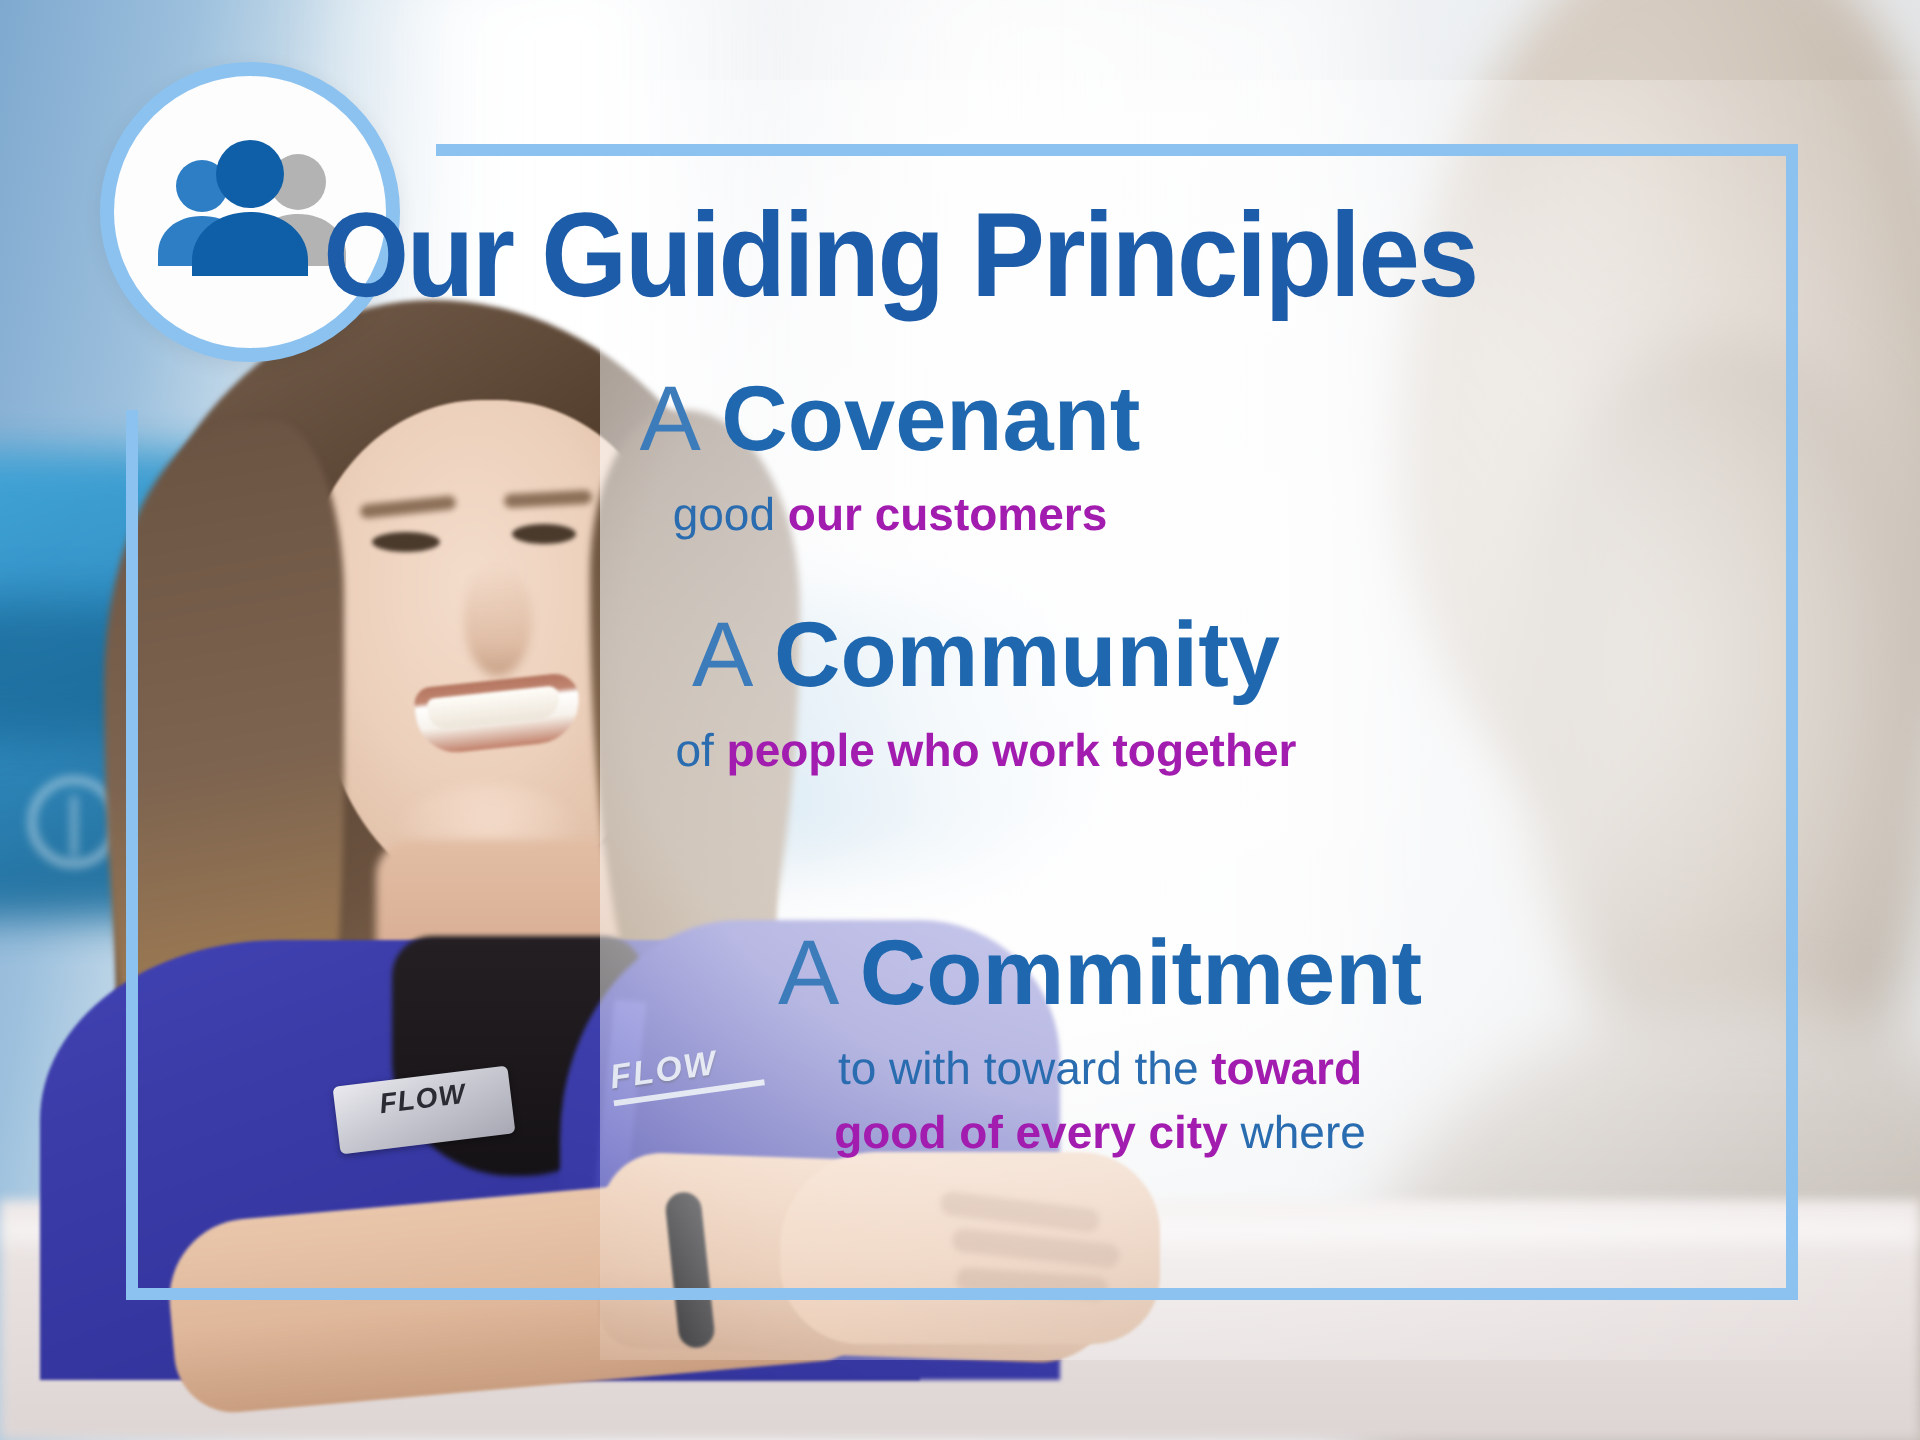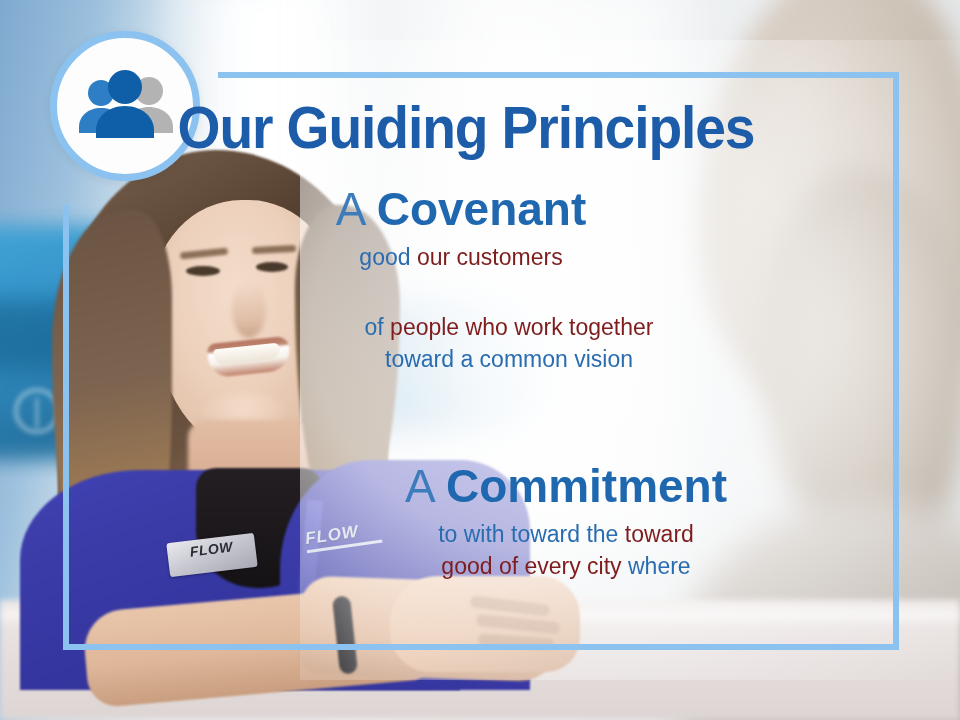--- a/index.html
+++ b/index.html
@@ -236,42 +236,42 @@
   
   .badge-circle{
     position:absolute;left:50px;top:31px;width:150px;height:150px;border-radius:50%;
     background:#fdfdfd;border:7px solid #8cc2f0;
     display:flex;align-items:center;justify-content:center;
     box-shadow:0 2px 10px rgba(0,0,0,.07);
   }
   .badge-circle svg{display:block;}
 
   
-  .content{position:absolute;left:16px;top:0;width:840px;height:720px;pointer-events:none;}
+  .content{position:absolute;left:0;top:0;width:840px;height:720px;pointer-events:none;}
 
   .title{
     position:absolute;left:0;top:93px;width:900px;text-align:center;
     font-family:"Liberation Sans", sans-serif;
     font-weight:700;font-size:60px;letter-spacing:-1.2px;
     color:#1d5ca8;white-space:nowrap;
     transform:scaleX(.92);transform-origin:50% 50%;
   }
 
   .block{position:absolute;width:900px;text-align:center;}
   .head{
     font-family:"Liberation Sans", sans-serif;
     font-size:46px;color:#2f72b5;line-height:1.05;
   }
   .head .lead{font-weight:400;color:#3d7cbb;}
   .head .key{font-weight:700;color:#1f68af;}
   .sub{
     font-family:"Liberation Sans", sans-serif;
     font-size:23px;color:#2a6cb0;line-height:1.38;margin-top:9px;
   }
-  .sub b{font-weight:400;color:#7f1d1d;}
+  .sub b{font-weight:700;color:#a21caf;}
 
   
   #blk-covenant{left:-5px;top:185px;}
   #blk-community{left:43px;top:303px;}
   #blk-commitment{left:100px;top:462px;}
   #blk-commitment .sub{font-size:23px;}
 </style>
 </head>
 <body>
 
@@ -355,21 +355,25 @@
 
     <div class="block" id="blk-covenant">
       <div class="head">
         <span class="lead">A </span>
         <span class="key">Covenant</span>
       </div>
       <div class="sub"><span>good </span><b>our customers</b></div>
     </div>
 
     <div class="block" id="blk-community">
-      <div class="sub"><span>of </span><b>people who work together</b><br><span>toward a common vision</span></div>
+      <div class="head">
+        <span class="lead">A </span>
+        <span class="key">Community</span>
+      </div>
+      <div class="sub"><span>of </span><b>people who work together</b><br></div>
     </div>
 
     <div class="block" id="blk-commitment">
       <div class="head">
         <span class="lead">A </span>
         <span class="key">Commitment</span>
       </div>
       <div class="sub"><span>to with toward the </span><b>toward</b><br><b>good of every city</b><span> where</span><br></div>
     </div>
 

